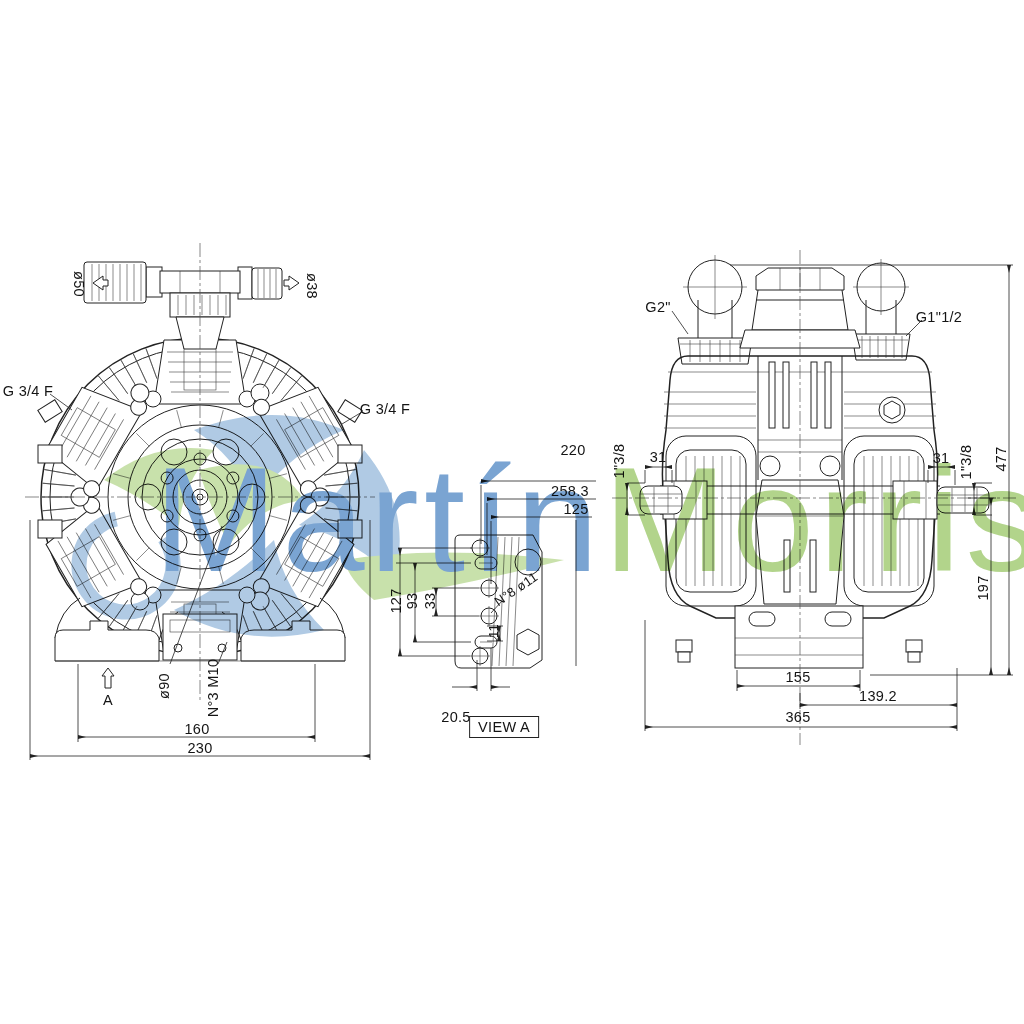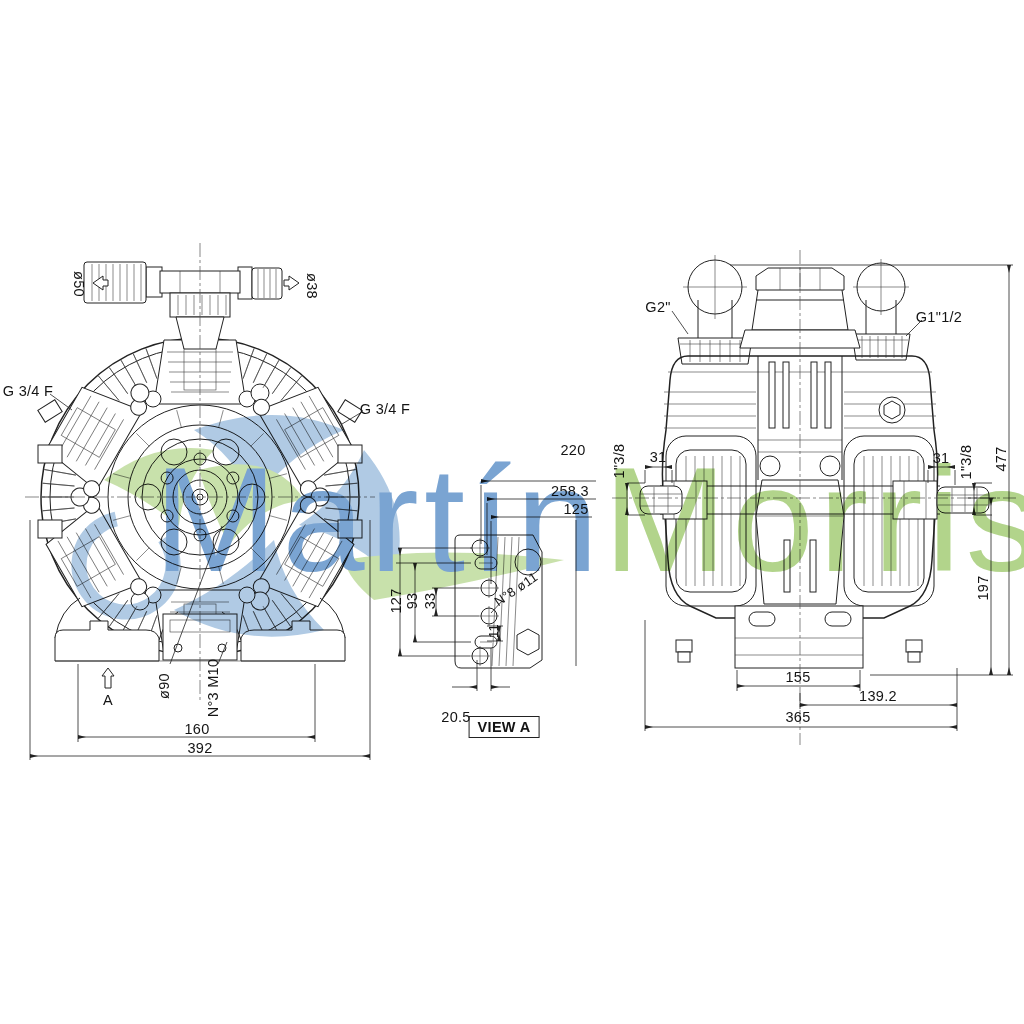--- a/index.html
+++ b/index.html
@@ -6,21 +6,21 @@
   #page{position:relative;width:1024px;height:1024px;background:#fff;overflow:hidden;
         font-family:"Liberation Sans",sans-serif;}
   #drawing{position:absolute;left:0;top:0;z-index:1;}
   #labels{position:absolute;left:0;top:0;width:1024px;height:1024px;z-index:2;}
   .lb{position:absolute;white-space:nowrap;color:#141414;font-size:14.5px;letter-spacing:.3px;
       transform:translate(-50%,-50%);}
   .sm{font-size:13px;}
   .r90{transform:translate(-50%,-50%) rotate(90deg);}
   .rm90{transform:translate(-50%,-50%) rotate(-90deg);}
   .rm34{transform:translate(-50%,-50%) rotate(-34deg);}
-  .boxed{border:1.4px solid #222;padding:2px 8px;transform:translate(-50%,-50%);font-weight:bold;}
+  .boxed{border:1.4px solid #222;padding:2px 8px;transform:translate(-50%,-50%);}
   #wm{position:absolute;left:0;top:0;width:1024px;height:1024px;z-index:3;
       mix-blend-mode:multiply;pointer-events:none;margin-left:44px;}
   #wm-text{position:absolute;left:110px;top:446px;font-size:148px;font-weight:400;
            letter-spacing:5px;line-height:1;}
   .wm-blue{color:#7aa4d2;}
   .wm-green{color:#b2d48b;}
   
   .s{stroke:#222;fill:none;stroke-width:1;}
   .sw{stroke:#222;fill:#fff;stroke-width:1;}
   .t{stroke-width:1.5;}
@@ -272,21 +272,21 @@
 <div id="labels">
 
   <div class="lb r90" style="left:79px;top:284px">ø50</div>
   <div class="lb r90" style="left:312px;top:286px">ø38</div>
   <div class="lb" style="left:28px;top:391px">G 3/4 F</div>
   <div class="lb" style="left:385px;top:409px">G 3/4 F</div>
   <div class="lb" style="left:108px;top:700px">A</div>
   <div class="lb rm90" style="left:164px;top:686px">ø90</div>
   <div class="lb rm90" style="left:213px;top:688px">N°3 M10</div>
   <div class="lb" style="left:197px;top:729px">160</div>
-  <div class="lb" style="left:200px;top:748px">392</div>
+  <div class="lb" style="left:200px;top:748px">230</div>
 
   <div class="lb" style="left:573px;top:450px">220</div>
   <div class="lb" style="left:570px;top:491px">258.3</div>
   <div class="lb" style="left:576px;top:509px">125</div>
   <div class="lb rm90" style="left:396px;top:601px">127</div>
   <div class="lb rm90" style="left:412px;top:601px">93</div>
   <div class="lb rm90" style="left:430px;top:601px">33</div>
   <div class="lb rm34 sm" style="left:516px;top:589px">N°8 ø11</div>
   <div class="lb rm90 sm" style="left:493px;top:631px">11</div>
   <div class="lb" style="left:456px;top:717px">20.5</div>

